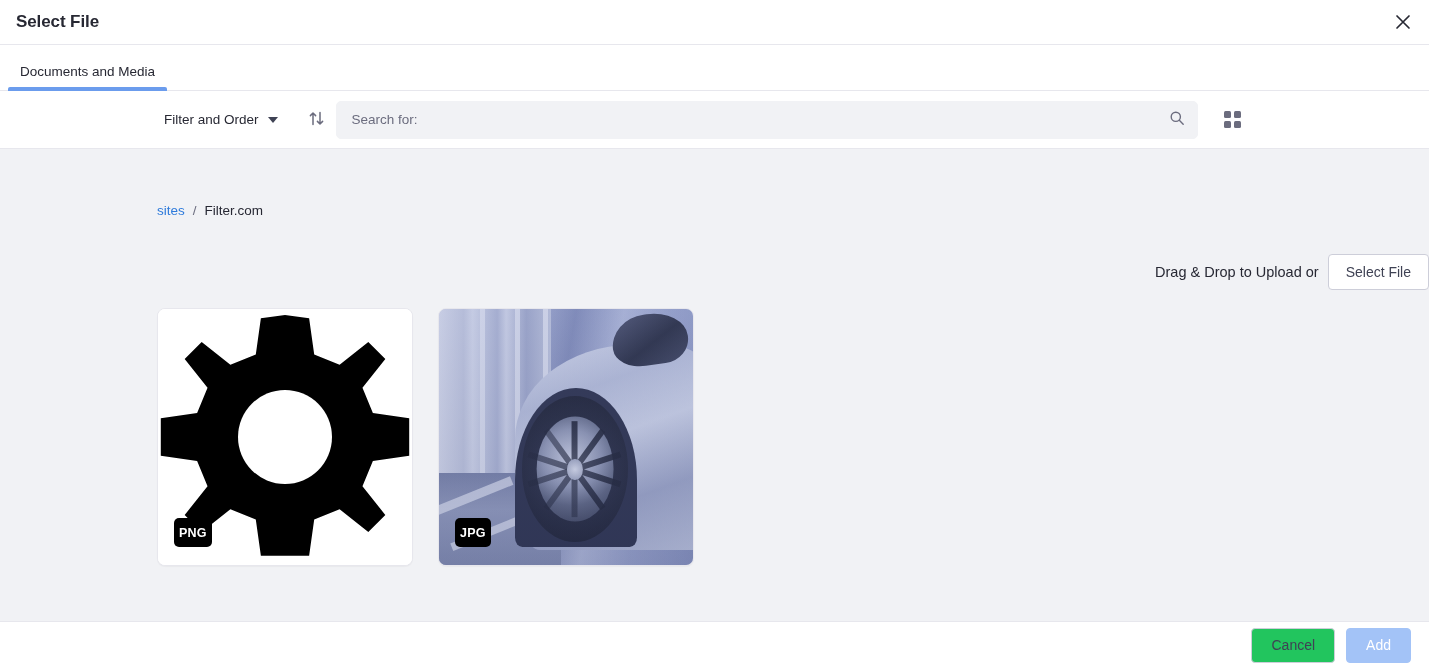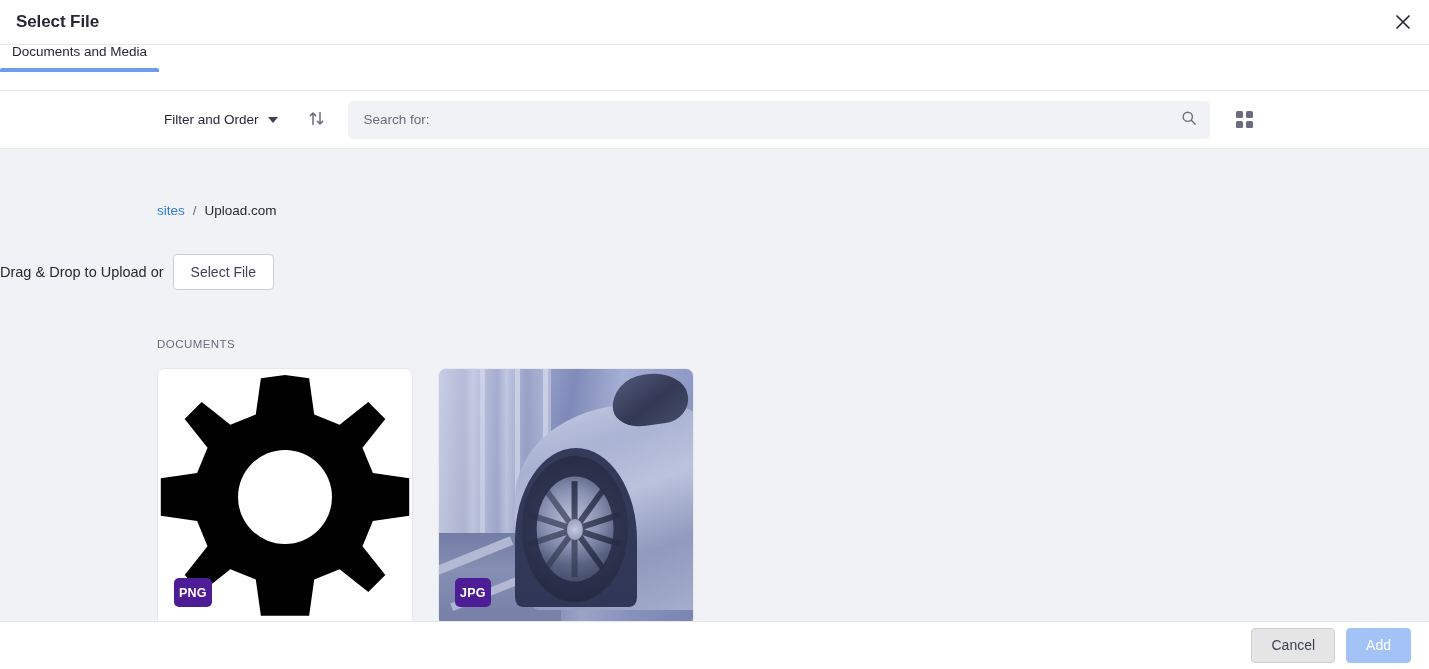--- a/index.html
+++ b/index.html
@@ -54,22 +54,22 @@
     cursor: pointer;
     border-radius: 4px;
   }
   .close-btn svg { display: block; }
 
   
   .tabs-bar {
     flex: 0 0 46px;
     height: 46px;
     display: flex;
-    align-items: flex-start;
-    padding-left: 0;
+    align-items: flex-end;
+    padding-left: 8px;
     background: #ffffff;
     border-bottom: 1px solid #e7e7ed;
   }
   .tab {
     position: relative;
     padding: 0 12px 12px 12px;
     font-size: 13.5px;
     color: #272833;
     cursor: pointer;
     line-height: 1;
@@ -117,21 +117,21 @@
     align-items: center;
     justify-content: center;
     background: transparent;
     border: none;
     cursor: pointer;
     border-radius: 4px;
   }
   .search-wrap {
     position: relative;
     flex: 1 1 auto;
-    margin-left: 14px;
+    margin-left: 2px;
     margin-right: 18px;
     max-width: 862px;
     height: 38px;
   }
   .search-input {
     width: 100%;
     height: 38px;
     background: #f1f2f5;
     border: 1px solid #f1f2f5;
     border-radius: 5px;
@@ -196,21 +196,21 @@
     color: #2f7bdb;
     text-decoration: none;
     cursor: pointer;
   }
   .breadcrumb-sep { color: #6b6c7e; }
   .breadcrumb-current { color: #272833; }
 
   .dropzone {
     display: flex;
     align-items: center;
-    justify-content: flex-start;
+    justify-content: flex-end;
     gap: 0px;
     margin-top: 36px;
   }
   .dropzone-text {
     font-size: 14.5px;
     color: #272833;
     margin-right: 9px;
   }
   .select-file-btn {
     background: #ffffff;
@@ -362,21 +362,21 @@
     background: linear-gradient(180deg, rgba(108,124,186,0.26), rgba(78,92,150,0.30));
   }
 
   .type-badge {
     position: absolute;
     left: 16px;
     bottom: 18px;
     min-width: 29px;
     height: 29px;
     padding: 0 5px;
-    background: #4c1d95;
+    background: #000000;
     border-radius: 5px;
     color: #ffffff;
     font-size: 12.5px;
     font-weight: bold;
     display: flex;
     align-items: center;
     justify-content: center;
     letter-spacing: 0.2px;
   }
 
@@ -403,21 +403,21 @@
   }
   .btn {
     font-family: "Liberation Sans", sans-serif;
     font-size: 14px;
     border-radius: 4px;
     padding: 8px 19px;
     cursor: pointer;
     line-height: 1.2;
   }
   .btn-cancel {
-    background: #e5e5e5;
+    background: #22c55e;
     border: 1px solid #cdced9;
     color: #3f4254;
   }
   .btn-add {
     background: #a3c3f7;
     border: 1px solid #a3c3f7;
     color: #ffffff;
   }
 </style>
 </head>
@@ -478,29 +478,28 @@
           <span></span>
       </span>
     </button>
   </div>
 
   <div class="modal-body">
 
     <div class="breadcrumb">
       <a class="breadcrumb-link">sites</a>
       <span class="breadcrumb-sep">/</span>
-      <span class="breadcrumb-current">Upload.com</span>
+      <span class="breadcrumb-current">Filter.com</span>
     </div>
 
     <div class="dropzone">
       <span class="dropzone-text">Drag &amp; Drop to Upload or</span>
       <button class="select-file-btn">Select File</button>
     </div>
 
-    <div class="section-label">DOCUMENTS</div>
 
     <div class="card-grid">
 
       <div class="file-card">
         <div class="card-thumb">
           <span>
             <svg class="gear-svg" viewBox="0 0 100 100" aria-hidden="true">
               <path fill="#000000" d="M50 2
                 L59.5 3.2 L61.5 17.5
                 L71.5 21.6 L82.8 12.6 L89.5 19.3 L80.5 30.6

